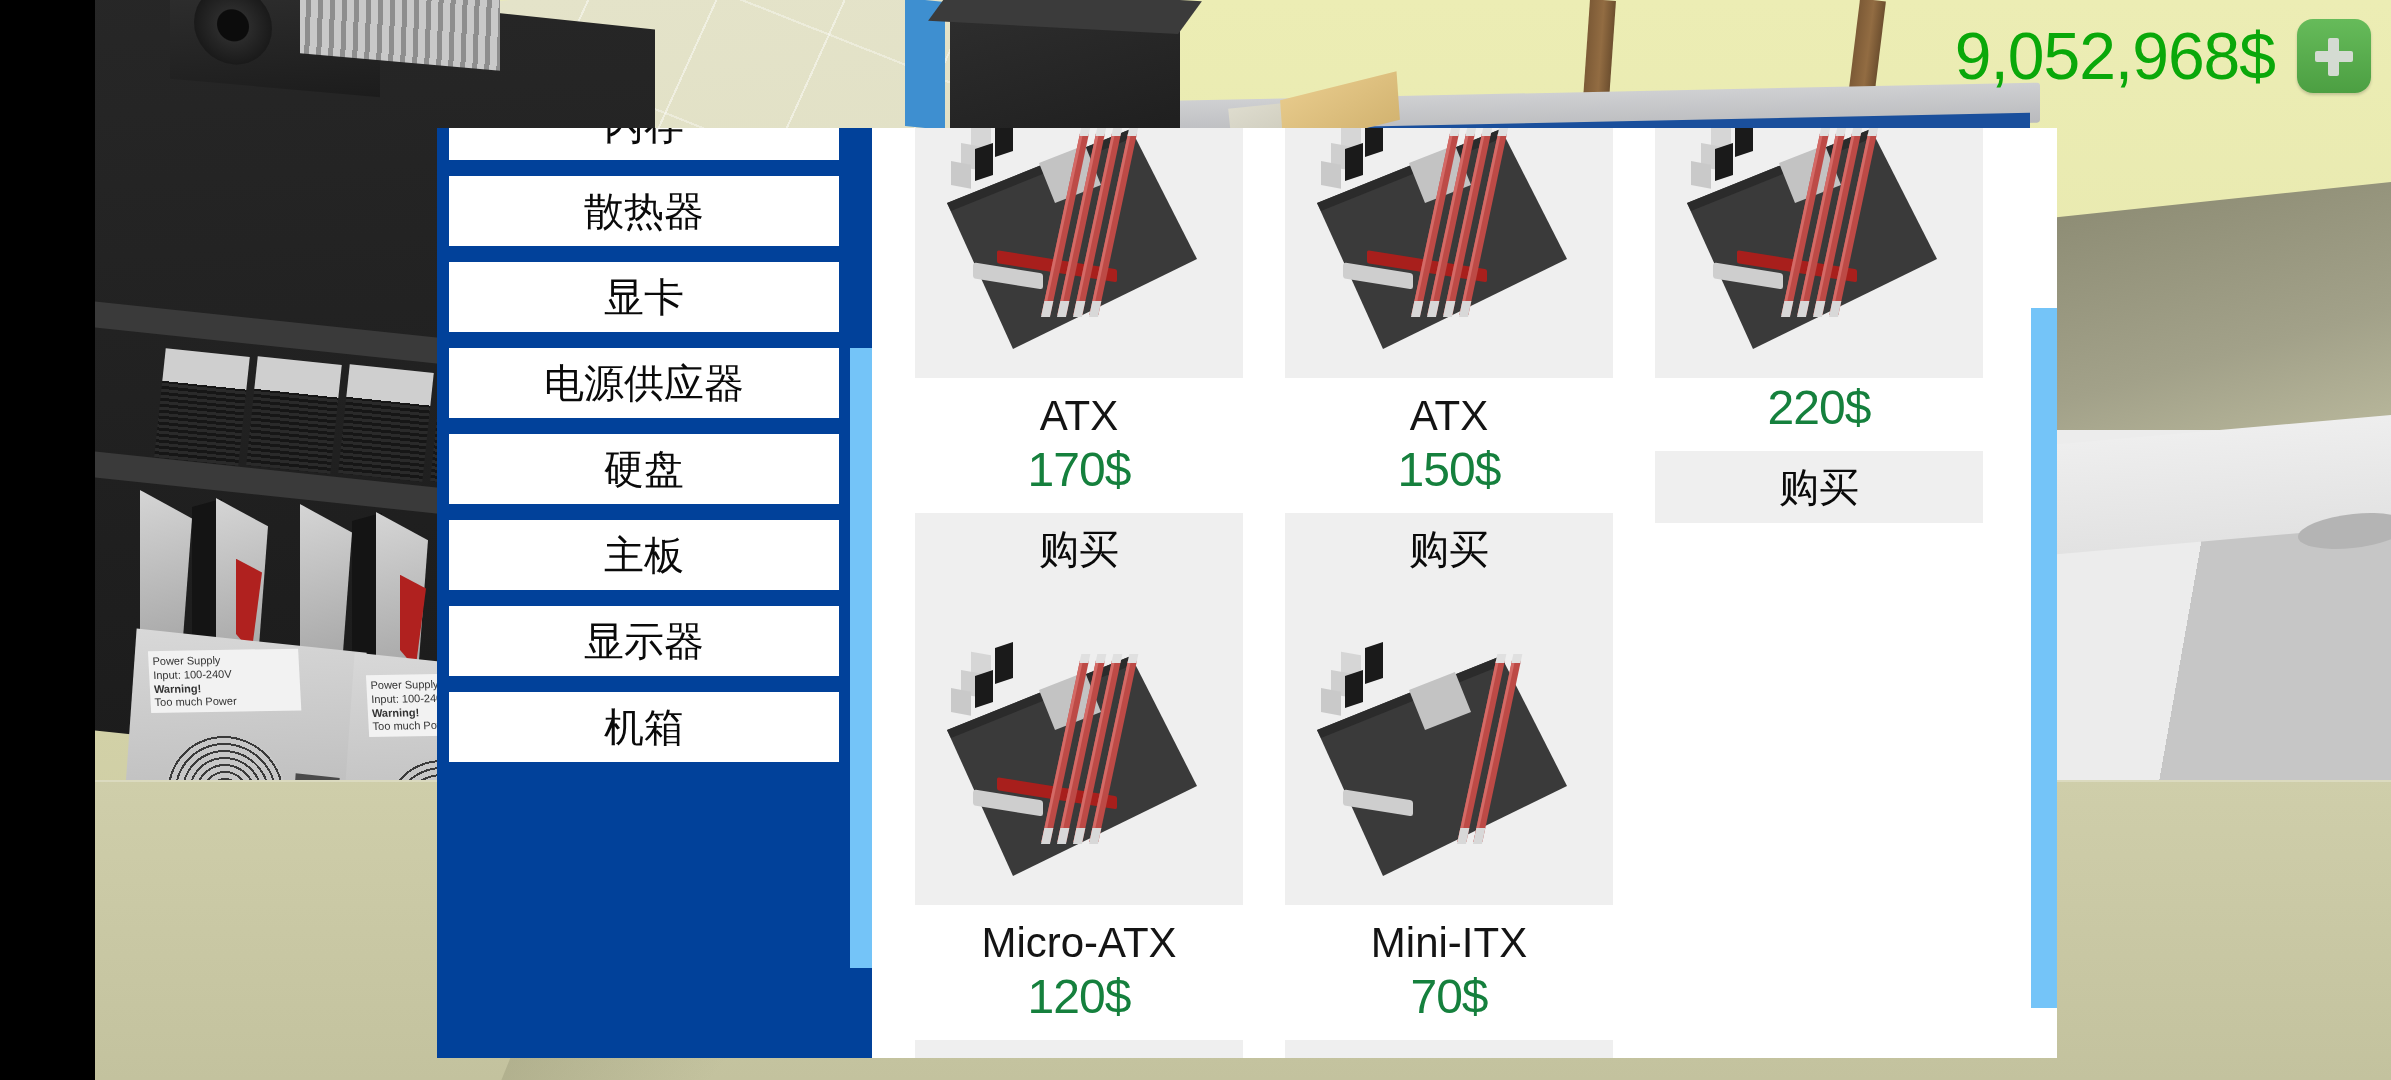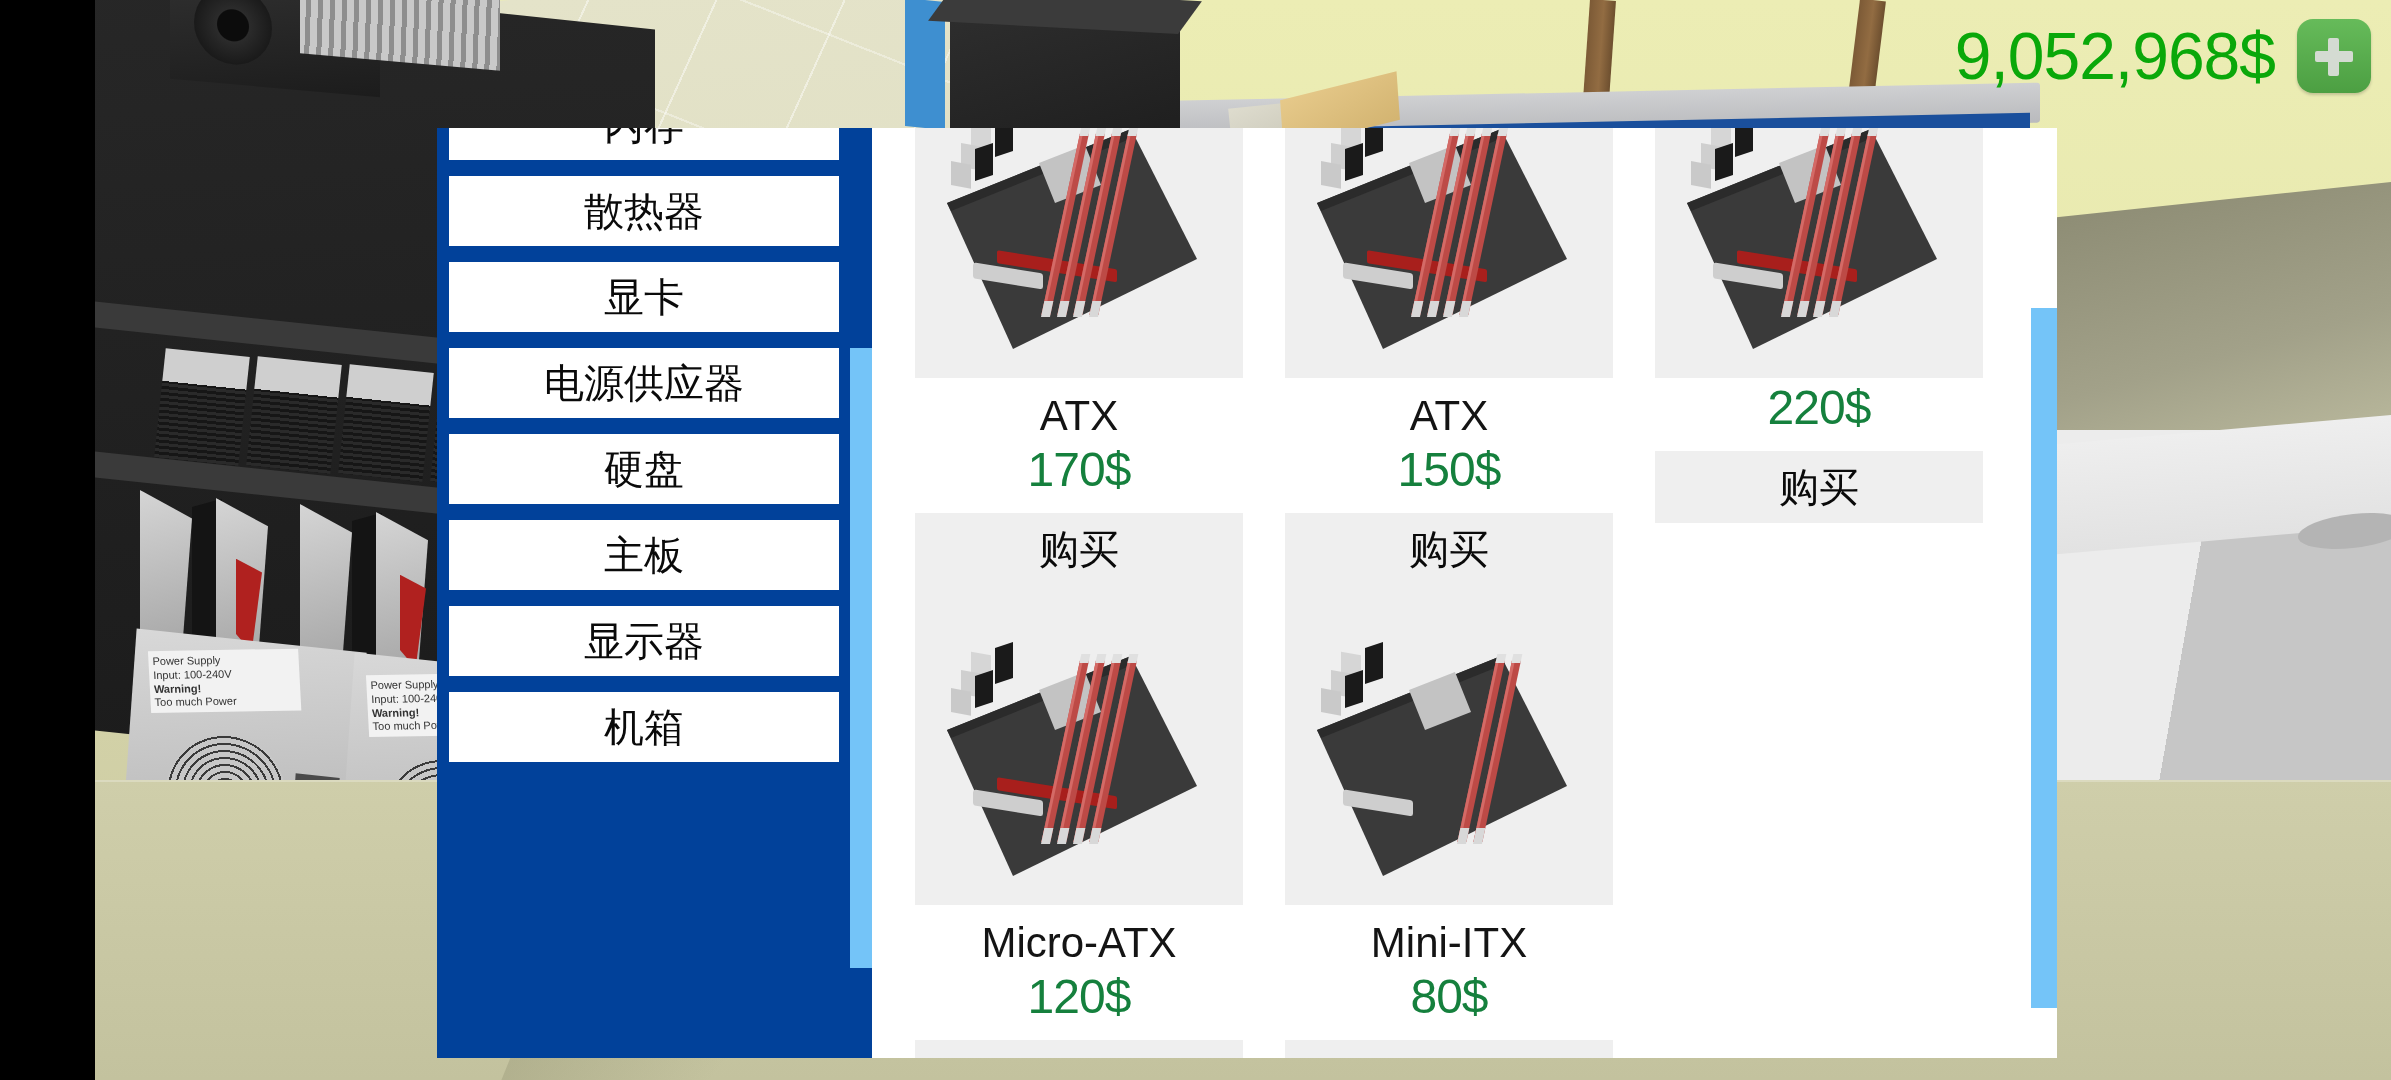--- a/index.html
+++ b/index.html
@@ -476,21 +476,21 @@
                   <g transform="translate(212,0) skewX(-12)">
         <rect x="0" y="42" width="9" height="182" fill="#bd4a46"></rect>
         <rect x="0" y="42" width="3" height="182" fill="#d46a66"></rect>
         <rect x="0" y="210" width="9" height="16" fill="#d8d8d8"></rect>
         <rect x="0" y="36" width="9" height="9" fill="#e0e0e0"></rect>
                   </g>
     </g>
               </svg>
             </div>
      <div class="pname">Mini-ITX</div>
-     <div class="pprice">80$</div>
+     <div class="pprice">70$</div>
      <div class="buy">
        <span>购买</span>
      </div>
           </div>
           <div class="cell empty">
             <div class="thumb"></div>
           </div>
         </div>
       <div class="content-scrollbar"></div>
     </div>

